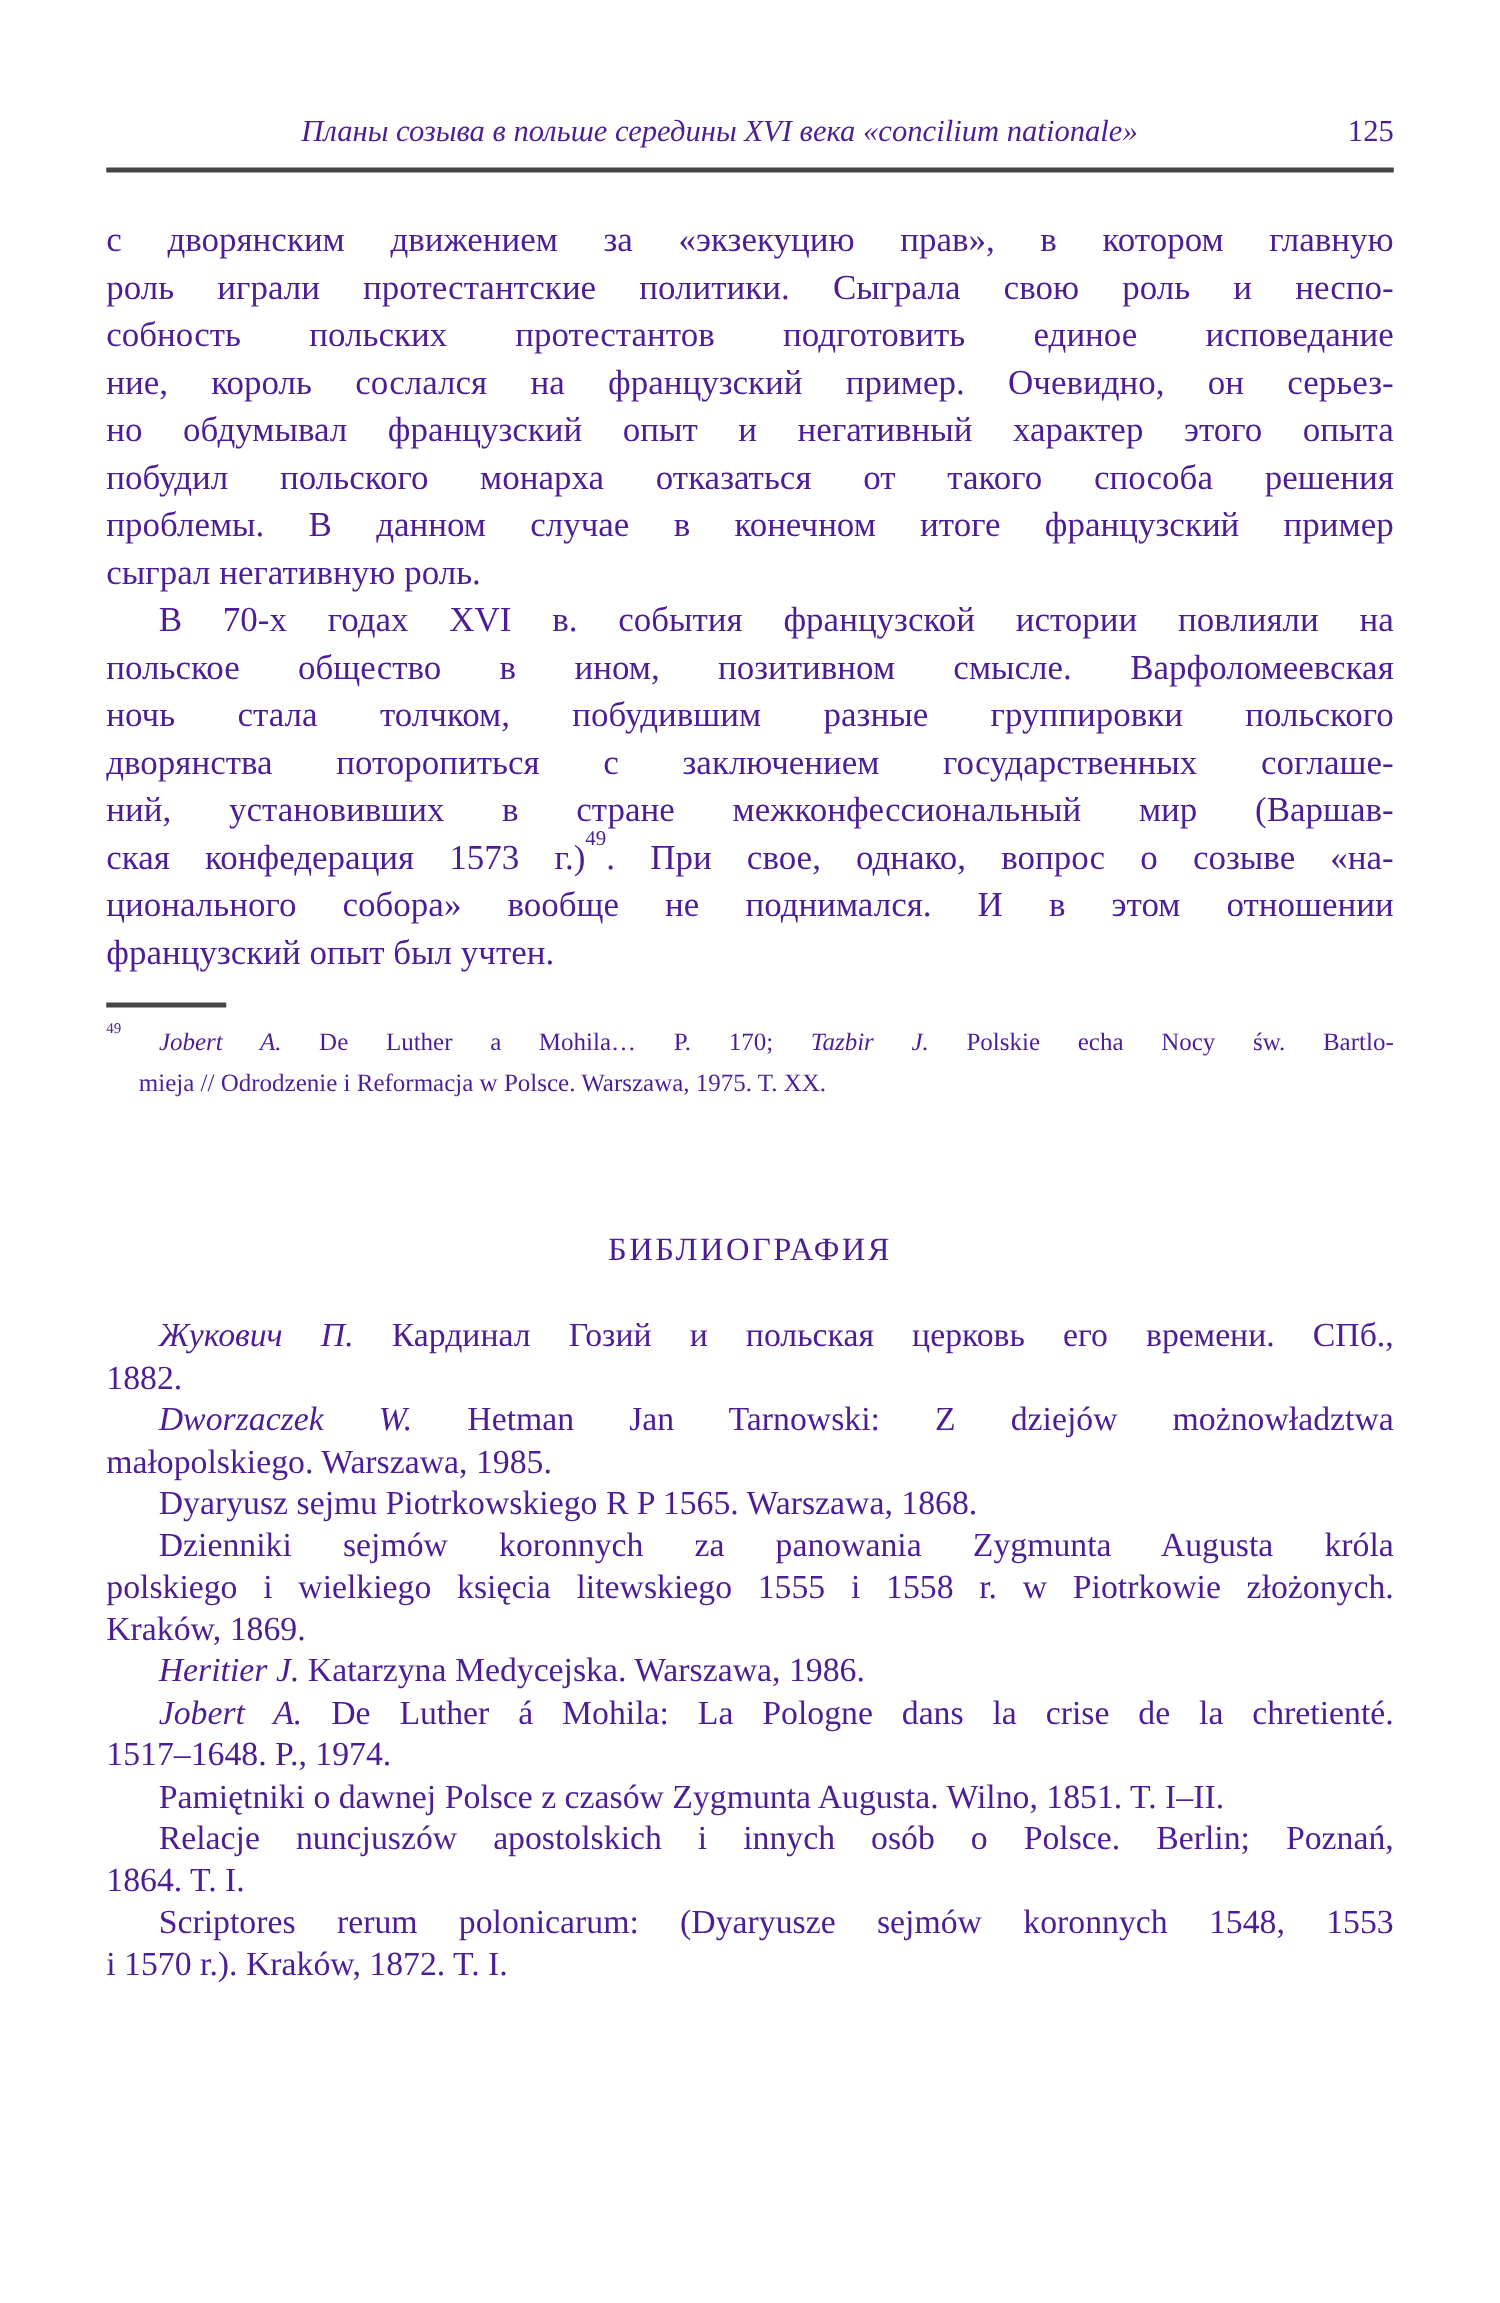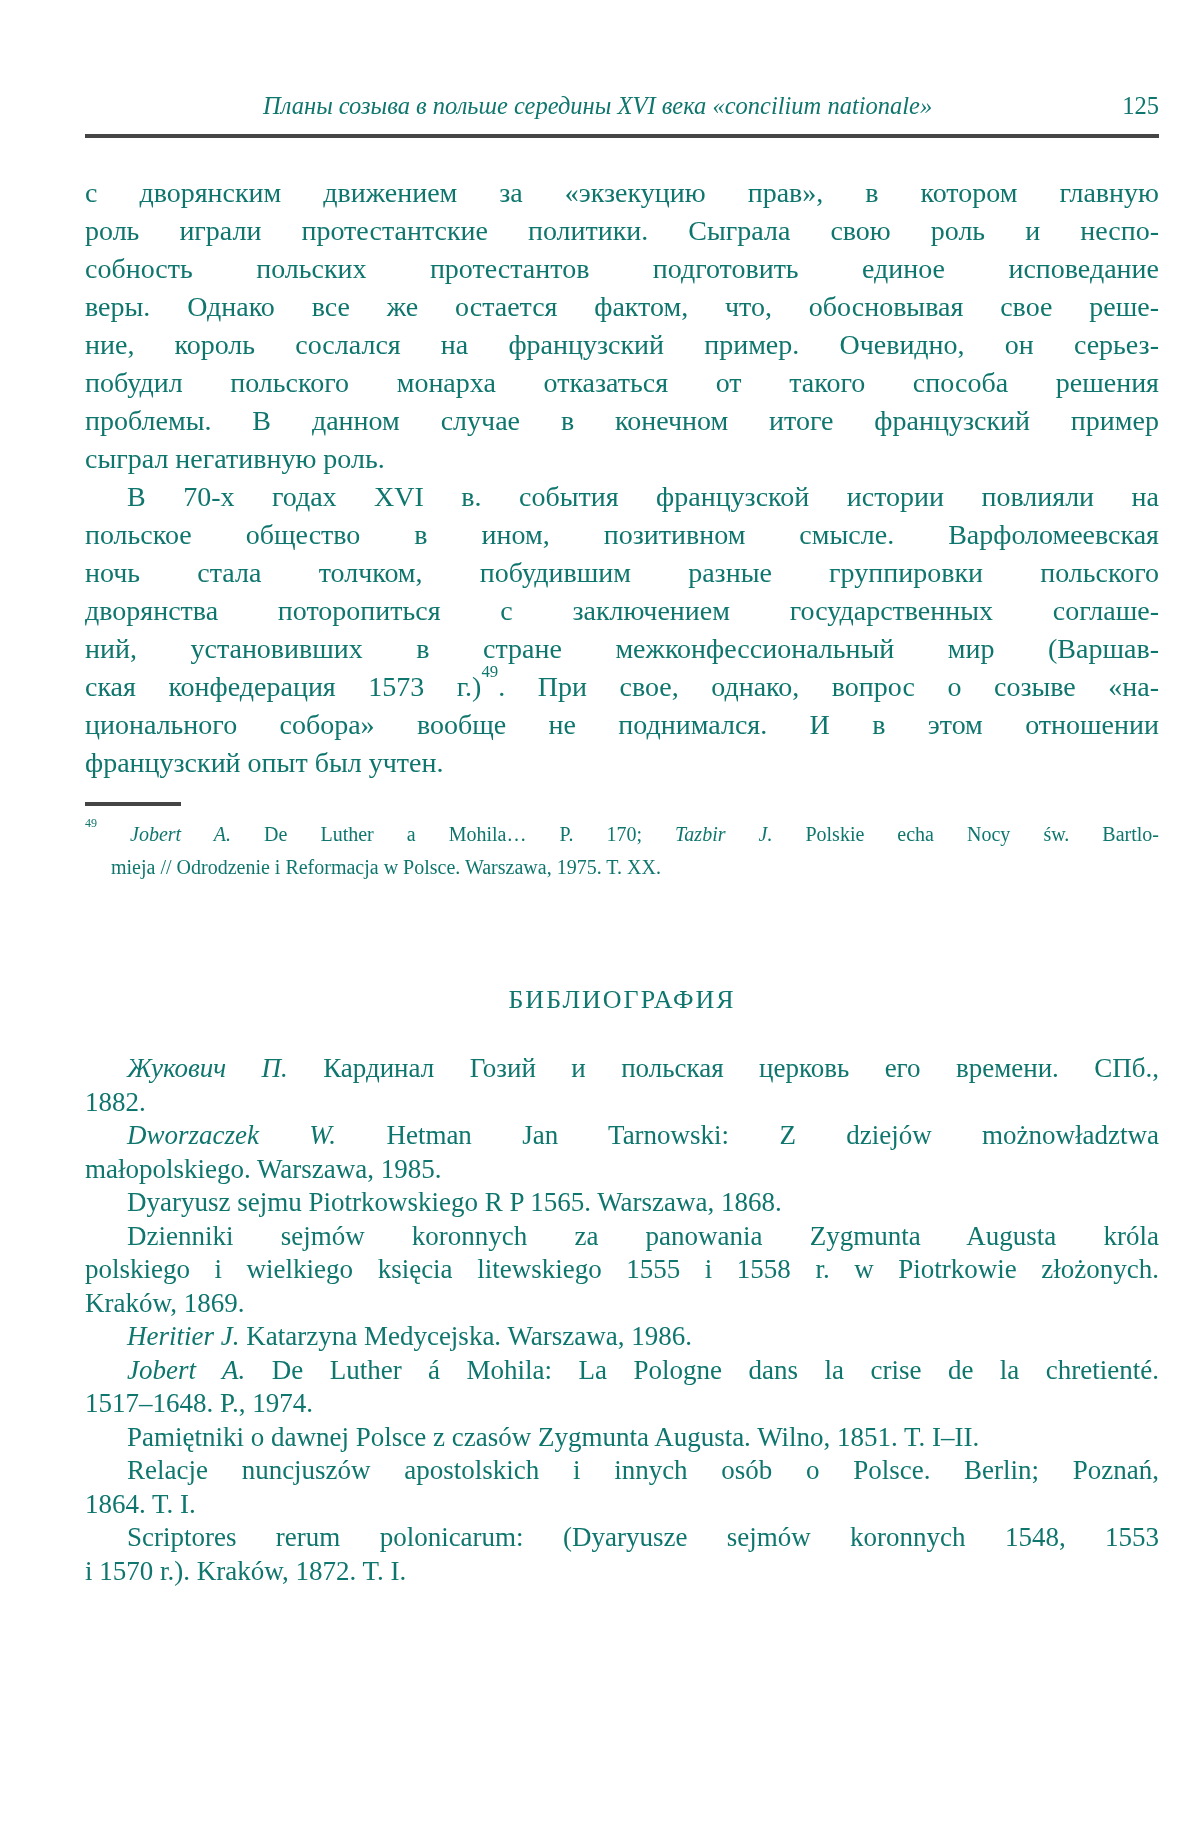--- a/index.html
+++ b/index.html
@@ -2,24 +2,24 @@
 <html><head>
 <meta charset="utf-8">
 <style>
   html, body { margin: 0; padding: 0; background: #ffffff; }
   .page {
     position: relative;
     width: 1200px;
     height: 1842px;
     margin: 0 auto;
     background: #ffffff;
-    color: #0f766e;
+    color: #4c1d95;
     font-family: "Liberation Serif", "DejaVu Serif", serif;
     box-sizing: border-box;
-    padding: 90px 41px 0 85px;
+    padding: 90px 85px 0 85px;
     overflow: hidden;
   }
   
   .hdr-row {
     display: flex;
     align-items: baseline;
     line-height: 32px;
     font-size: 24.5px;
   }
   .hdr-title {
@@ -97,22 +97,22 @@
     </div>
     <div class="hdr-rule"></div>
   </header>
 
   <main class="body-text">
 
     <p class="para">
       <span class="line j">с дворянским движением за «экзекуцию прав», в котором главную</span>
       <span class="line j">роль играли протестантские политики. Сыграла свою роль и неспо-</span>
       <span class="line j">собность польских протестантов подготовить единое исповедание</span>
-      <span class="line j">веры. Однако все же остается фактом, что, обосновывая свое реше-</span>
       <span class="line j">ние, король сослался на французский пример. Очевидно, он серьез-</span>
+      <span class="line j">но обдумывал французский опыт и негативный характер этого опыта</span>
       <span class="line j">побудил польского монарха отказаться от такого способа решения</span>
       <span class="line j">проблемы. В данном случае в конечном итоге французский пример</span>
       <span class="line">сыграл негативную роль.</span>
     </p>
 
     <p class="para">
       <span class="line j ind">В 70-х годах XVI в. события французской истории повлияли на</span>
       <span class="line j">польское общество в ином, позитивном смысле. Варфоломеевская</span>
       <span class="line j">ночь стала толчком, побудившим разные группировки польского</span>
       <span class="line j">дворянства поторопиться с заключением государственных соглаше-</span>

